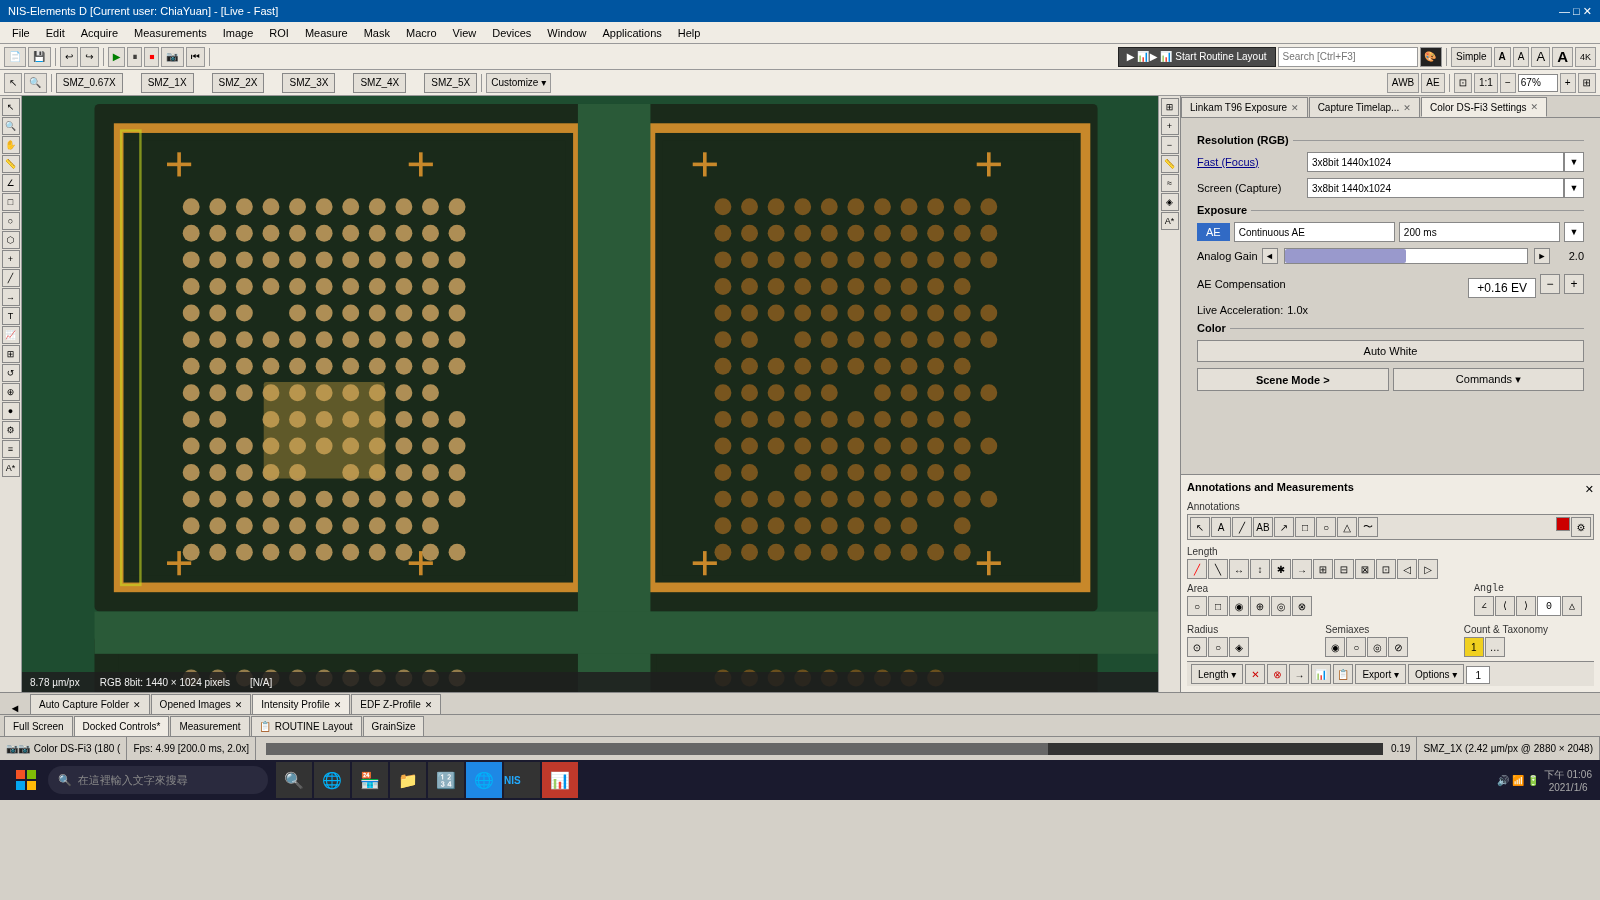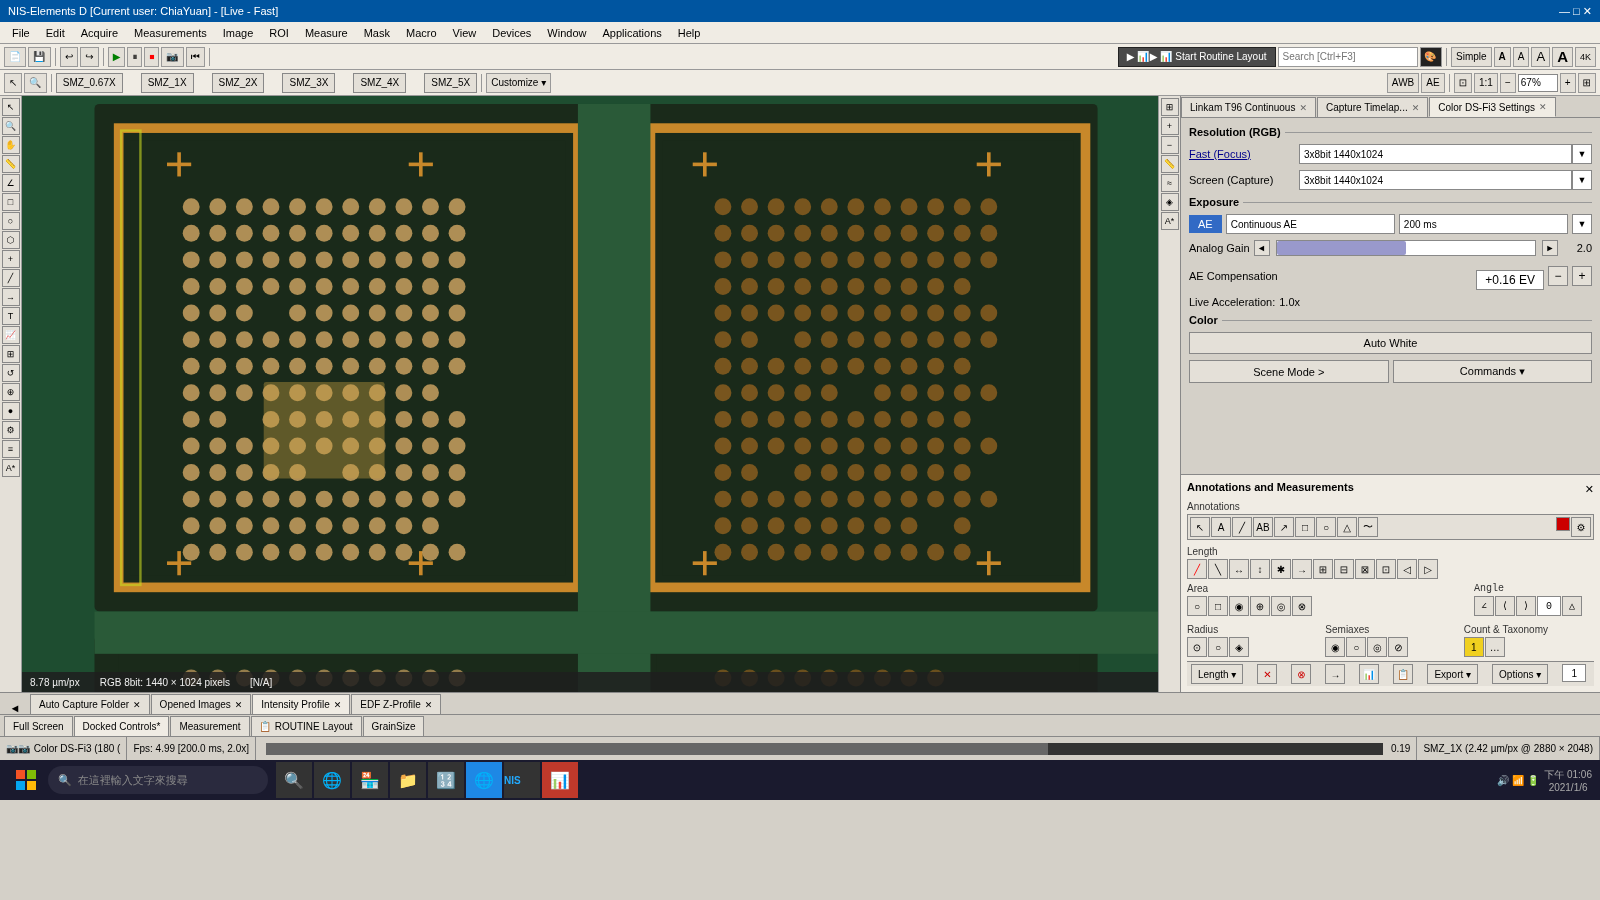--- a/index.html
+++ b/index.html
@@ -34,21 +34,21 @@
     #right-strip { width: 22px; background: #e4e0d8; border-left: 1px solid #999; display: flex; flex-direction: column; align-items: center; padding: 2px 0; gap: 1px; }
     .right-btn { width: 18px; height: 18px; background: #e4e0d8; border: 1px solid #888; cursor: pointer; font-size: 9px; display: flex; align-items: center; justify-content: center; }
     
     
     .panel-tabs { display: flex; background: #d4d0c8; border-bottom: 1px solid #888; height: 22px; align-items: flex-end; }
     .panel-tab { padding: 2px 8px; background: #e4e0d8; border: 1px solid #888; border-bottom: none; cursor: pointer; font-size: 10px; margin-right: 1px; height: 20px; display: flex; align-items: center; gap: 4px; }
     .panel-tab.active { background: #f0ece4; border-bottom: 1px solid #f0ece4; }
     .panel-tab .close-x { color: #666; font-size: 9px; }
     
     
-    #camera-panel { padding: 8px; overflow-y: auto; flex: 1; }
+    #camera-panel { padding: 16px; overflow-y: auto; flex: 1; }
     .section-header { font-weight: bold; font-size: 11px; margin-bottom: 6px; display: flex; align-items: center; gap: 4px; }
     .section-line { flex: 1; height: 1px; background: #999; }
     .form-row { display: flex; align-items: center; margin-bottom: 6px; }
     .form-label { width: 110px; font-size: 11px; }
     .form-control { flex: 1; }
     .dropdown-btn { background: white; border: 1px solid #888; height: 20px; width: 20px; display: inline-flex; align-items: center; justify-content: center; font-size: 9px; cursor: pointer; }
     .select-row { display: flex; }
     .select-box { flex: 1; background: white; border: 1px solid #888; height: 20px; font-size: 10px; padding: 0 4px; display: flex; align-items: center; }
     
     
@@ -68,21 +68,21 @@
     .comp-label { font-size: 11px; }
     .comp-val { background: white; border: 1px solid #888; height: 20px; padding: 0 8px; font-size: 12px; display: flex; align-items: center; margin-top: 8px; }
     .comp-btn { width: 20px; height: 20px; background: #e4e0d8; border: 1px solid #888; cursor: pointer; display: flex; align-items: center; justify-content: center; font-size: 12px; }
     
     
     .color-section { margin-bottom: 6px; }
     .auto-white-btn { width: 100%; padding: 4px 8px; background: #e4e0d8; border: 1px solid #888; cursor: pointer; font-size: 11px; }
     
     
     .scene-row { display: flex; gap: 4px; margin-bottom: 8px; }
-    .scene-btn { flex: 1; padding: 4px 8px; background: #e4e0d8; border: 1px solid #888; cursor: pointer; font-size: 11px; }
+    .scene-btn { flex: 1; padding: 4px 8px; background: #e4e0d8; border: 1px solid #888; cursor: pointer; font-size: 11px; font-weight: bold; }
     .cmd-btn { flex: 1; padding: 4px 8px; background: #e4e0d8; border: 1px solid #888; cursor: pointer; font-size: 11px; display: flex; align-items: center; justify-content: center; gap: 4px; }
     
     
     #annotations-panel { background: #f0ece4; border-top: 1px solid #888; padding: 6px; }
     .ann-section-title { font-weight: bold; font-size: 11px; margin-bottom: 4px; }
     .ann-toolbar { display: flex; gap: 1px; flex-wrap: wrap; margin-bottom: 6px; background: #e4e0d8; padding: 2px; border: 1px solid #888; }
     .ann-btn { width: 20px; height: 20px; background: #e4e0d8; border: 1px solid #888; cursor: pointer; display: flex; align-items: center; justify-content: center; font-size: 10px; }
     .ann-section { margin-bottom: 4px; }
     .ann-section-label { font-size: 10px; color: #333; margin-bottom: 2px; }
     .ann-row { display: flex; gap: 1px; }
@@ -107,21 +107,21 @@
     
     
     .mag-btns { display: flex; gap: 18px; }
     .mag-btn { padding: 1px 6px; background: #e4e0d8; border: 1px solid #888; cursor: pointer; font-size: 10px; height: 20px; }
     .zoom-val { background: white; border: 1px solid #888; width: 40px; height: 18px; font-size: 10px; padding: 0 2px; display: flex; align-items: center; }
     
     
     #layout-tabs { height: 22px; background: #d4d0c8; border-top: 1px solid #888; display: flex; align-items: flex-end; padding-left: 4px; }
     
     
-    #ann-bottom { display: flex; align-items: flex-start; gap: 14px; padding: 2px 4px; border-top: 1px solid #888; background: #e4e0d8; }
+    #ann-bottom { display: flex; align-items: flex-end; gap: 2px; padding: 2px 4px; border-top: 1px solid #888; background: #e4e0d8; }
     .ann-bottom-btn { padding: 1px 6px; background: #e4e0d8; border: 1px solid #888; cursor: pointer; font-size: 10px; height: 20px; display: flex; align-items: center; gap: 2px; }
     .ann-count { background: white; border: 1px solid #888; width: 24px; height: 18px; font-size: 10px; display: flex; align-items: center; justify-content: center; }
 
     .right-panel-wrapper { display: flex; flex-direction: column; width: 420px; border-left: 1px solid #888; }
     
     .progress-bar-container { flex: 1; height: 12px; background: #333; margin: 0 4px; }
     .progress-bar-fill { height: 100%; background: #666; width: 70%; }
   </style>
 </head>
 <body>
@@ -662,21 +662,21 @@
     <div class="right-btn">📏</div>
     <div class="right-btn">≈</div>
     <div class="right-btn">◈</div>
     <div class="right-btn">A*</div>
   </div>
 
   <div class="right-panel-wrapper">
 
     <div class="panel-tabs">
       <div class="panel-tab">
-        <span>Linkam T96 Continuous</span>
+        <span>Linkam T96 Exposure</span>
         <span class="close-x">✕</span>
       </div>
       <div class="panel-tab">
         <span>Capture Timelap...</span>
         <span class="close-x">✕</span>
       </div>
       <div class="panel-tab active">
         <span>Color DS-Fi3 Settings</span>
         <span class="close-x">✕</span>
       </div>

